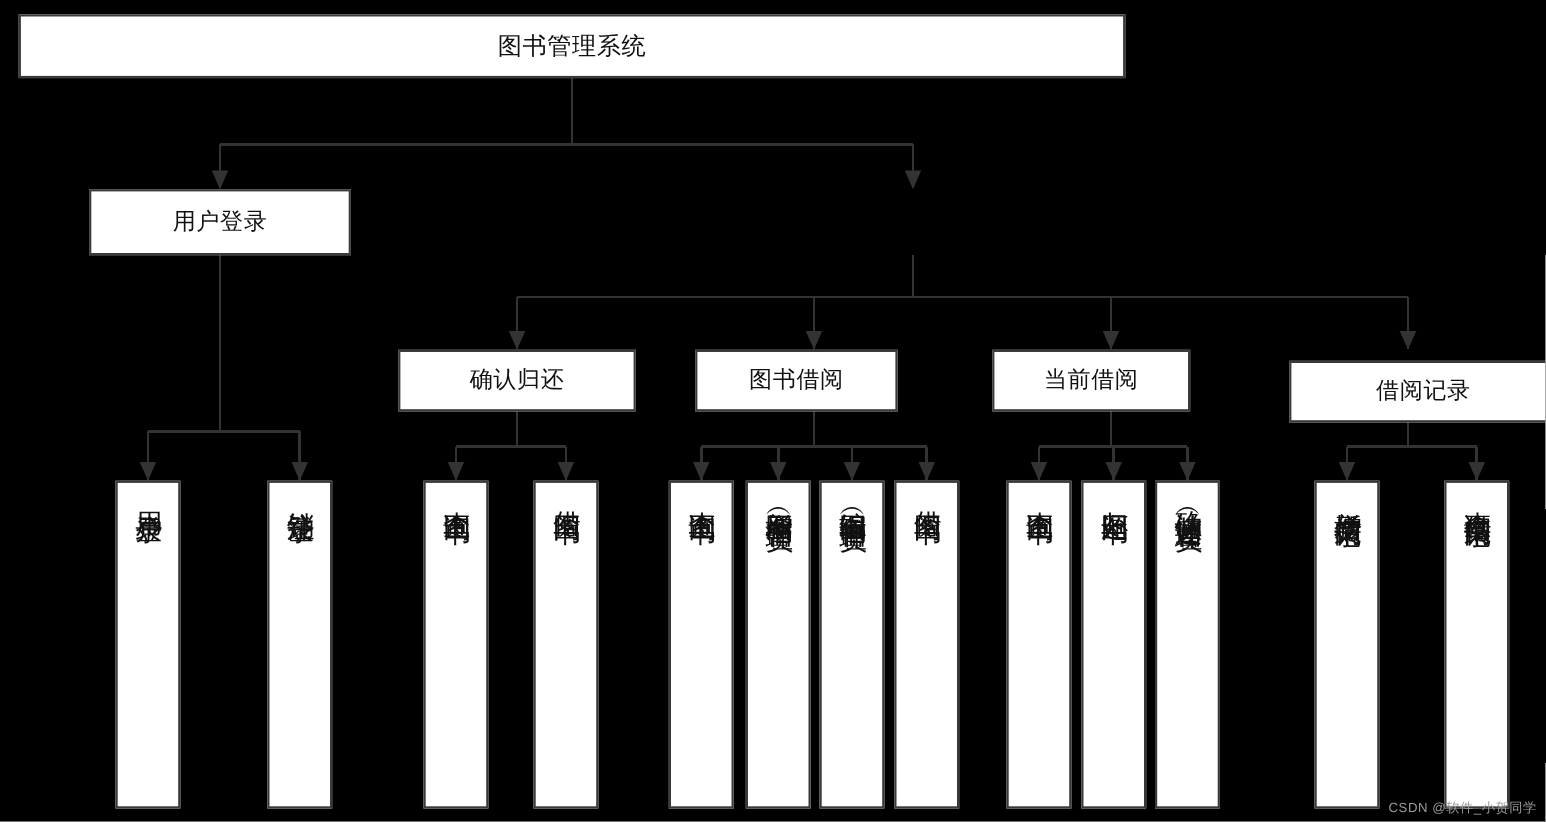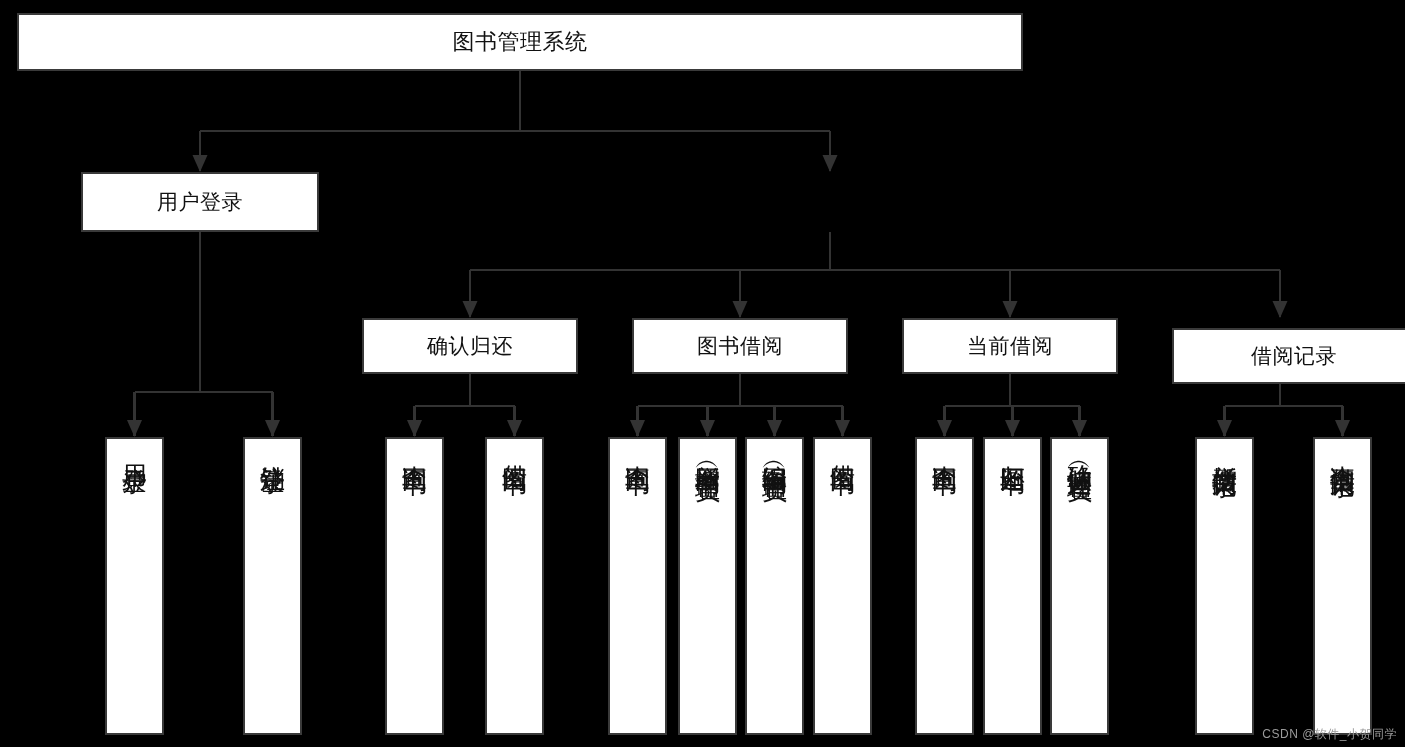--- a/index.html
+++ b/index.html
@@ -143,25 +143,25 @@
 
   <div class="node horiz" style="left:81px; top:172px; width:238px; height:60px;">
     <span class="node-label">用户登录</span>
   </div>
 
 
   <div class="node horiz" style="left:362px; top:318px; width:216px; height:56px;">
     <span class="node-label">确认归还</span>
   </div>
 
-  <div class="node horiz" style="left:632px; top:318px; width:216px; height:56px;">
+  <div class="node horiz" style="left:632px; top:318px; width:184px; height:56px;">
     <span class="node-label">图书借阅</span>
   </div>
 
-  <div class="node horiz" style="left:902px; top:318px; width:216px; height:56px;justify-content:center;">
+  <div class="node horiz" style="left:902px; top:318px; width:180px; height:56px;justify-content:center;">
     <span class="node-label">当前借阅</span>
   </div>
 
   <div class="node horiz" style="left:1172px; top:328px; width:244px; height:56px;">
     <span class="node-label">借阅记录</span>
   </div>
 
   <div class="node vert" style="left:105px; top:437px; width:59px; height:298px;">
     <span class="node-label">用户登录</span>
   </div>

